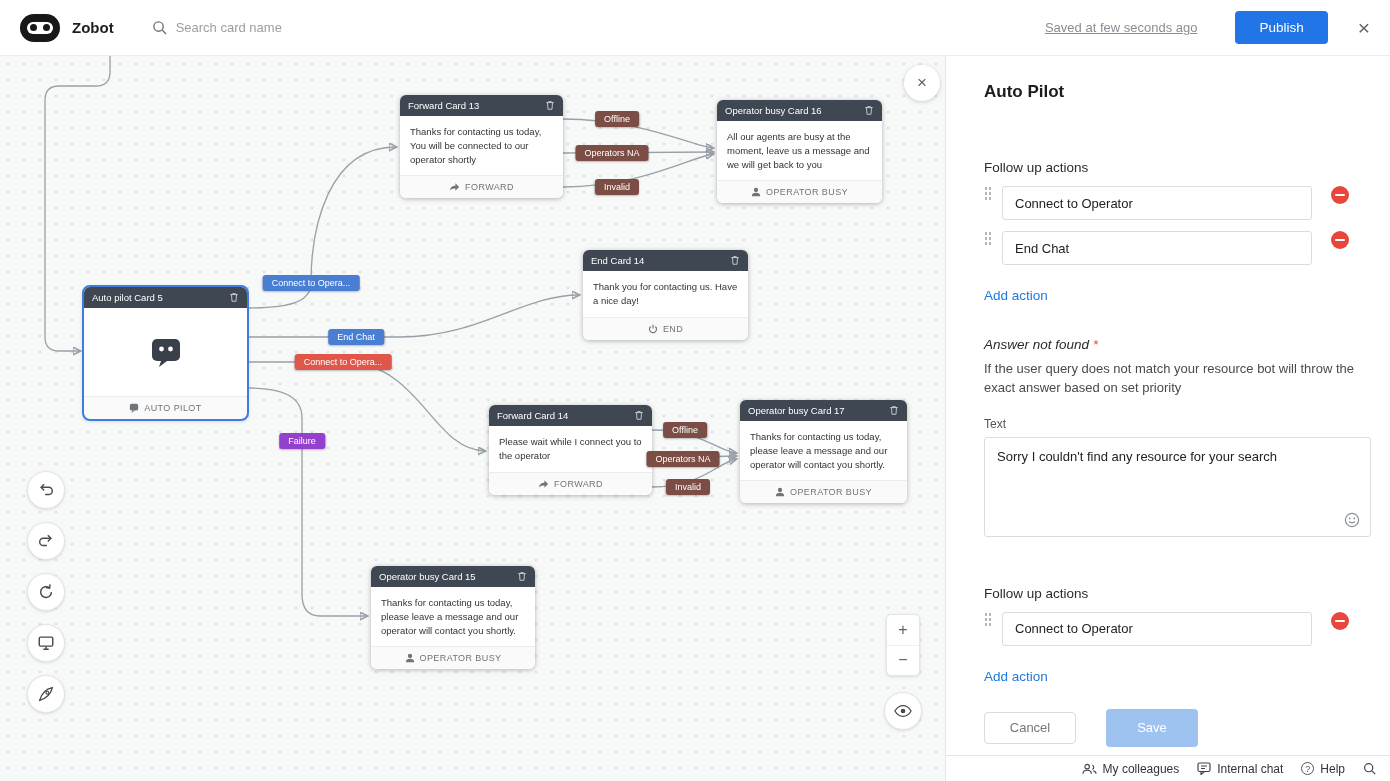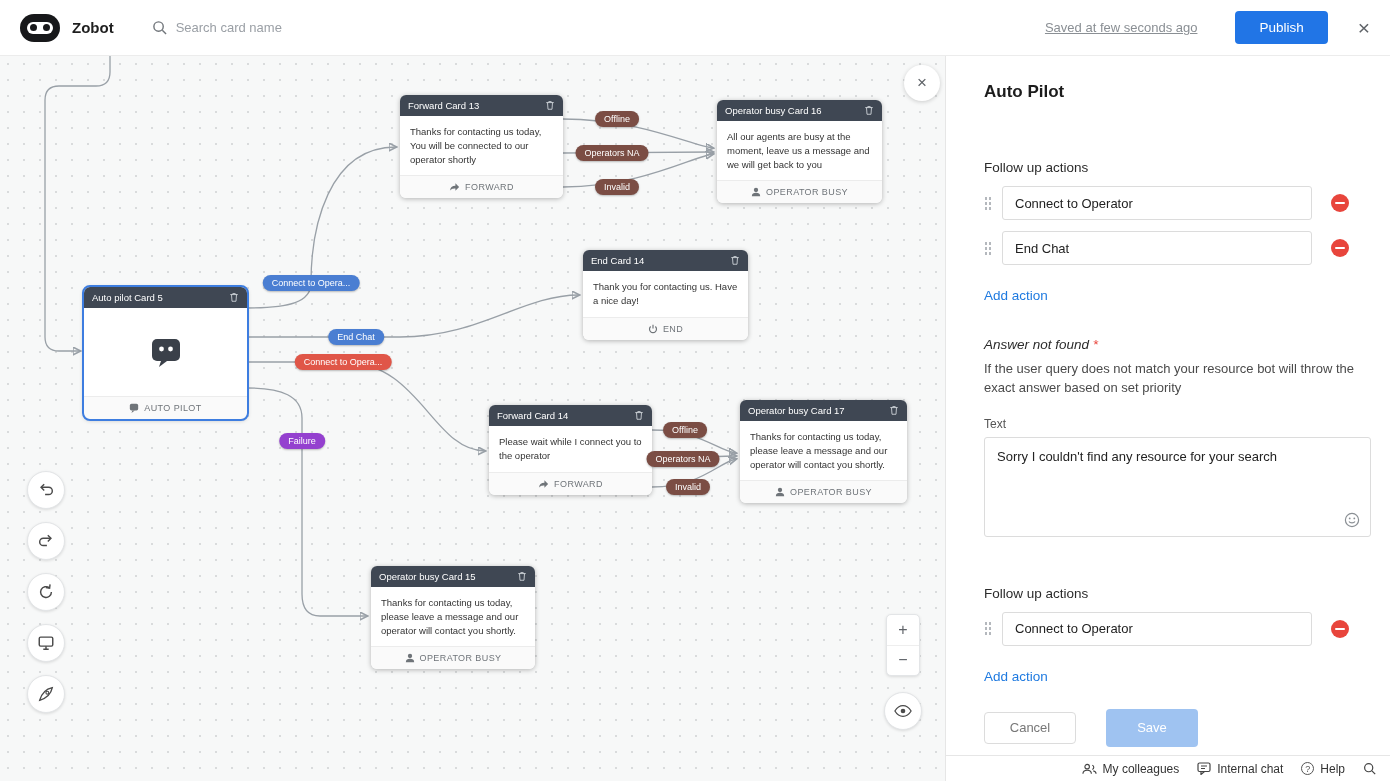--- a/index.html
+++ b/index.html
@@ -34,21 +34,21 @@
                  display:flex; justify-content:space-between; align-items:center; font-size:9.5px; }
   .card-body { padding:9px 10px; color:#333; font-size:9.5px; line-height:1.45; }
   .card-footer { border-top:1px solid #ececec; background:#fafafa; border-radius:0 0 6px 6px;
                  padding:6px 4px; text-align:center; color:#6f7479; font-size:9px; letter-spacing:.4px;
                  display:flex; align-items:center; justify-content:center; gap:5px; }
   .trash { cursor:pointer; display:flex; }
   .bot-body { height:88px; display:flex; align-items:center; justify-content:center; }
 
   
   .pill { position:absolute; transform:translate(-50%,-50%); z-index:3; color:#fff; font-size:9px;
-          padding:3px 9px; border-radius:8px; white-space:nowrap; box-shadow:0 1px 2px rgba(0,0,0,.25); cursor:pointer; }
+          padding:3px 9px; border-radius:3px; white-space:nowrap; box-shadow:0 1px 2px rgba(0,0,0,.25); cursor:pointer; }
   .pill-brown  { background:#7b4d44; }
   .pill-blue   { background:#4a7ed2; }
   .pill-red    { background:#e05648; }
   .pill-purple { background:#9440cf; }
 
   
   .tool-btn { position:absolute; width:38px; height:38px; border-radius:50%; background:#fff;
               border:1px solid #e3e5e7; box-shadow:0 1px 3px rgba(0,0,0,.12); display:flex;
               align-items:center; justify-content:center; cursor:pointer; z-index:5; }
   .canvas-close { position:absolute; left:904px; top:9px; width:36px; height:36px; border-radius:50%;
@@ -62,21 +62,21 @@
   .eye-btn { position:absolute; left:884px; top:636px; width:38px; height:38px; border-radius:50%;
              background:#fff; border:1px solid #e3e5e7; box-shadow:0 1px 3px rgba(0,0,0,.12);
              display:flex; align-items:center; justify-content:center; cursor:pointer; z-index:5; }
 
   
   .panel { position:absolute; top:56px; left:945px; width:445px; height:699px; background:#fff;
            border-left:1px solid #e6e6e6; padding:26px 22px 0 38px; overflow:hidden; z-index:20; }
   .panel-title { font-size:17px; font-weight:bold; color:#1c1c1c; }
   .section-heading { font-size:13.5px; color:#2b2b2b; }
   .mt-h1 { margin-top:58px; } .mt-anf { margin-top:33px;font-style:italic; } .mt-h2 { margin-top:49px; }
-  .action-row { display:flex; align-items:center; gap:10px; margin-top:11px; }
+  .action-row { display:flex; align-items:flex-start; gap:10px; margin-top:11px; }
   .drag-handle { width:8px; height:15px; flex:none; cursor:grab;
                  background-image:radial-gradient(#b4b8bd 1.1px, transparent 1.5px); background-size:4px 5px; }
   .action-input { width:310px; height:34px; border:1px solid #dcdcdc; border-radius:3px; padding:0 12px;
                   font-size:13px; color:#222; font-family:inherit; outline:none; }
   .remove-btn { width:18px; height:18px; border-radius:50%; background:#e8453c; position:relative;
                 margin-left:9px; flex:none; cursor:pointer; }
   .remove-btn::after { content:""; position:absolute; left:4px; right:4px; top:8px; height:2px; background:#fff; border-radius:1px; }
   .add-action { color:#1f7ae0; font-size:13.5px; margin-top:23px; display:inline-block; cursor:pointer; }
   .required { color:#e8453c; }
   .anf-desc { margin-top:8px; font-size:13px; color:#4a4a4a; line-height:1.45; width:392px; }

